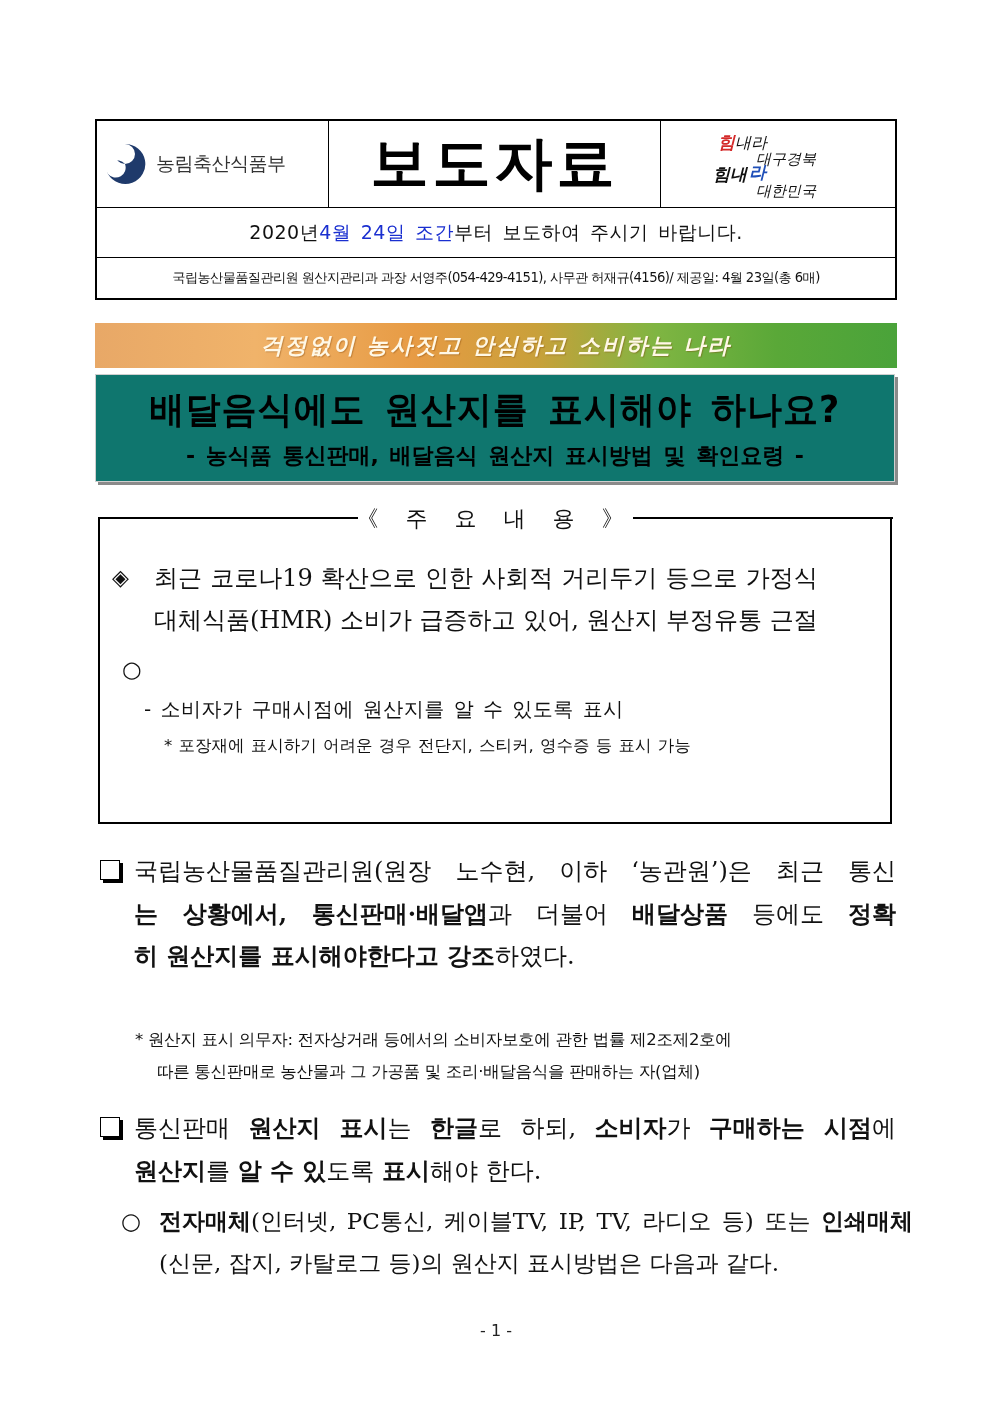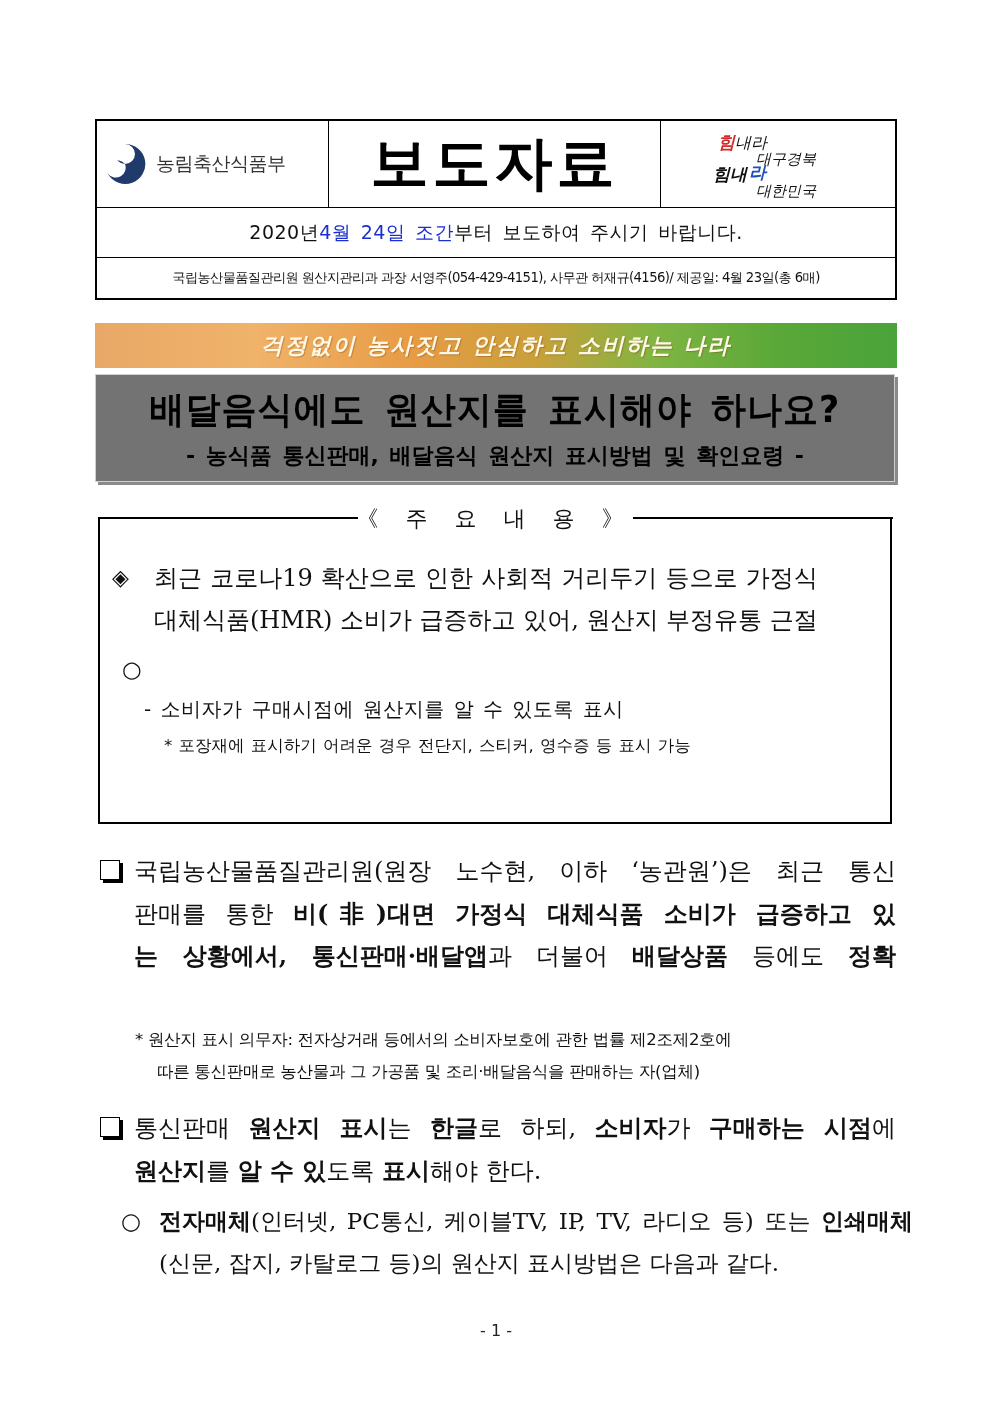--- a/index.html
+++ b/index.html
@@ -22,21 +22,21 @@
   .ministry-name { font-family: "DejaVu Sans", sans-serif; font-size: 19px; color: #333; margin-left: 8px; letter-spacing: -0.5px; }
 
   
   .banner { position: absolute; left: 95px; top: 323px; width: 802px; height: 45px;
     background: linear-gradient(90deg, #e8a867 0%, #f0b36a 20%, #e79b44 40%, #c9a03a 55%, #7fb542 70%, #5aa838 85%, #4aa33a 100%);
     display: flex; align-items: center; justify-content: center; }
   .banner-text { font-family: "DejaVu Serif", serif; font-style: italic; font-weight: bold; font-size: 22px; color: #fff8e6;
     letter-spacing: 2px; text-shadow: 1px 1px 1px rgba(120,60,0,0.35); }
 
   
-  .headline { position: absolute; left: 95px; top: 374px; width: 800px; height: 108px; background: #737373;
+  .headline { position: absolute; left: 95px; top: 374px; width: 800px; height: 108px; background: #0f766e;
     border: 1px solid #cfcfcf; box-shadow: 3px 3px 0 #8a8a8a; display: flex; flex-direction: column; align-items: center; justify-content: center; }
   .headline-main { font-family: "DejaVu Sans", sans-serif; font-weight: bold; font-size: 35px; color: #000; letter-spacing: 1px; word-spacing: 6px; transform: scaleY(1.05); }
   .headline-sub { font-family: "DejaVu Sans", sans-serif; font-weight: bold; font-size: 22px; color: #000; margin-top: 8px; word-spacing: 3px; }
 
   
   .summary { position: absolute; left: 98px; top: 517px; width: 794px; height: 307px; border: 2.5px solid #000; border-top: none; }
   .summary-topline-l { position: absolute; left: -2.5px; top: 0; width: 260px; border-top: 2.5px solid #000; }
   .summary-topline-r { position: absolute; right: -2.5px; top: 0; width: 260px; border-top: 2.5px solid #000; }
   .summary-title { position: absolute; left: 0; right: 0; top: -13px; text-align: center; font-size: 22px; letter-spacing: 10px; }
   .summary-body { position: absolute; left: 12px; right: 14px; top: 40px; }
@@ -129,22 +129,22 @@
 </div>
 
 <div class="para" style="top:850px;">
   <div class="row">
     <span class="sq"></span>
     <div class="para-text" style="width:762px;">
       <div class="line-justify">국립농산물품질관리원(원장 노수현, 이하 ‘농관원’)은 최근 통신</div>
     </div>
   </div>
   <div class="para-text indent">
-    <div class="line-justify"><span>판매를 통한 </span><b>비(非)대면 가정식 대체식품 소비가 급증하고 있</b></div>
     <div class="line-justify"><b>는 상황에서, 통신판매·배달앱</b><span>과 더불어 </span><b>배달상품</b><span> 등에도 </span><b>정확</b></div>
+    <div><b>히 원산지를 표시해야한다고 강조</b><span>하였다.</span></div>
   </div>
 </div>
 
 <div class="note" style="top:1024px;">
   <div>* 원산지 표시 의무자: 전자상거래 등에서의 소비자보호에 관한 법률 제2조제2호에</div>
   <div class="l2">따른 통신판매로 농산물과 그 가공품 및 조리·배달음식을 판매하는 자(업체)</div>
 </div>
 
 <div class="para" style="top:1107px;">
   <div class="row">

